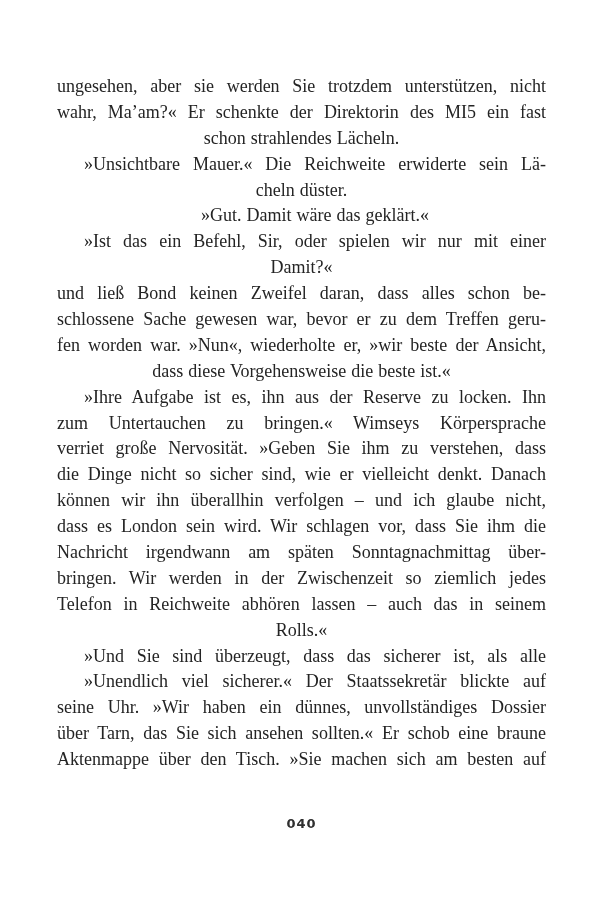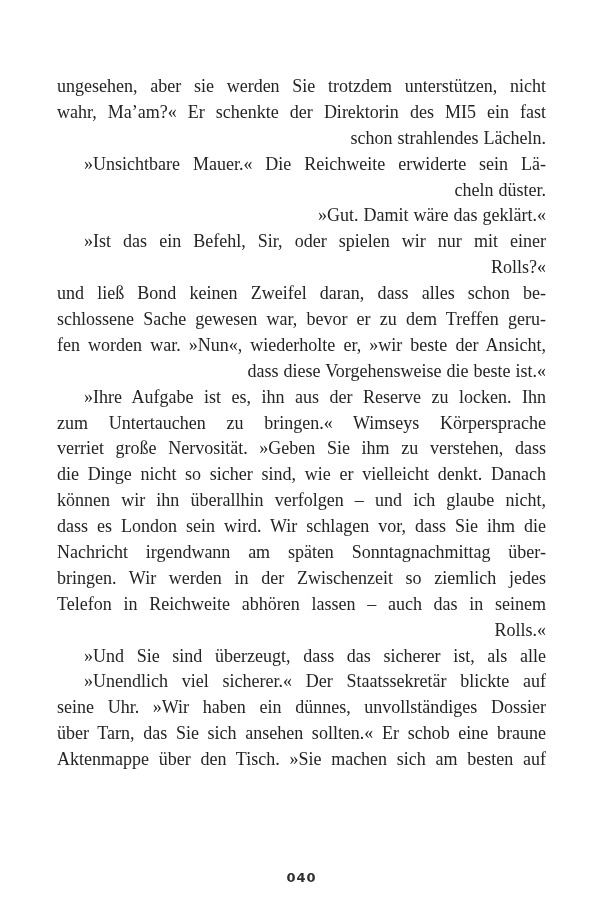--- a/index.html
+++ b/index.html
@@ -24,33 +24,33 @@
     left: 57px;
     top: 74px;
     width: 489px;
   }
   .line {
     font-size: 18px;
     line-height: 25.9px;
     height: 25.9px;
     color: #242424;
     overflow: hidden;
-    text-align: right;
+    text-align: center;
     word-spacing: 0.5px;
   }
   .line.just {
     text-align: justify;
     text-align-last: justify;
   }
   .line.indent {
     padding-left: 27px;
   }
   .folio {
     position: absolute;
-    top: 870px;
+    top: 816px;
     left: 57px;
     width: 489px;
     text-align: center;
     font-family: "DejaVu Sans", sans-serif;
     font-size: 13px;
     font-weight: 600;
     color: #2f2f2f;
     letter-spacing: 1px;
   }
 </style>
@@ -59,21 +59,21 @@
 
 <div class="book-page">
   <div class="text-block" id="text-block">
       <div class="line just">ungesehen, aber sie werden Sie trotzdem unterstützen, nicht</div>
       <div class="line just">wahr, Ma’am?« Er schenkte der Direktorin des MI5 ein fast</div>
       <div class="line">schon strahlendes Lächeln.</div>
       <div class="line just indent">»Unsichtbare Mauer.« Die Reichweite erwiderte sein Lä-</div>
       <div class="line">cheln düster.</div>
       <div class="line indent">»Gut. Damit wäre das geklärt.«</div>
       <div class="line just indent">»Ist das ein Befehl, Sir, oder spielen wir nur mit einer</div>
-      <div class="line">Rolls?«</div>
+      <div class="line">Damit?«</div>
       <div class="line just">und ließ Bond keinen Zweifel daran, dass alles schon be-</div>
       <div class="line just">schlossene Sache gewesen war, bevor er zu dem Treffen geru-</div>
       <div class="line just">fen worden war. »Nun«, wiederholte er, »wir beste der Ansicht,</div>
       <div class="line">dass diese Vorgehensweise die beste ist.«</div>
       <div class="line just indent">»Ihre Aufgabe ist es, ihn aus der Reserve zu locken. Ihn</div>
       <div class="line just">zum Untertauchen zu bringen.« Wimseys Körpersprache</div>
       <div class="line just">verriet große Nervosität. »Geben Sie ihm zu verstehen, dass</div>
       <div class="line just">die Dinge nicht so sicher sind, wie er vielleicht denkt. Danach</div>
       <div class="line just">können wir ihn überallhin verfolgen – und ich glaube nicht,</div>
       <div class="line just">dass es London sein wird. Wir schlagen vor, dass Sie ihm die</div>

